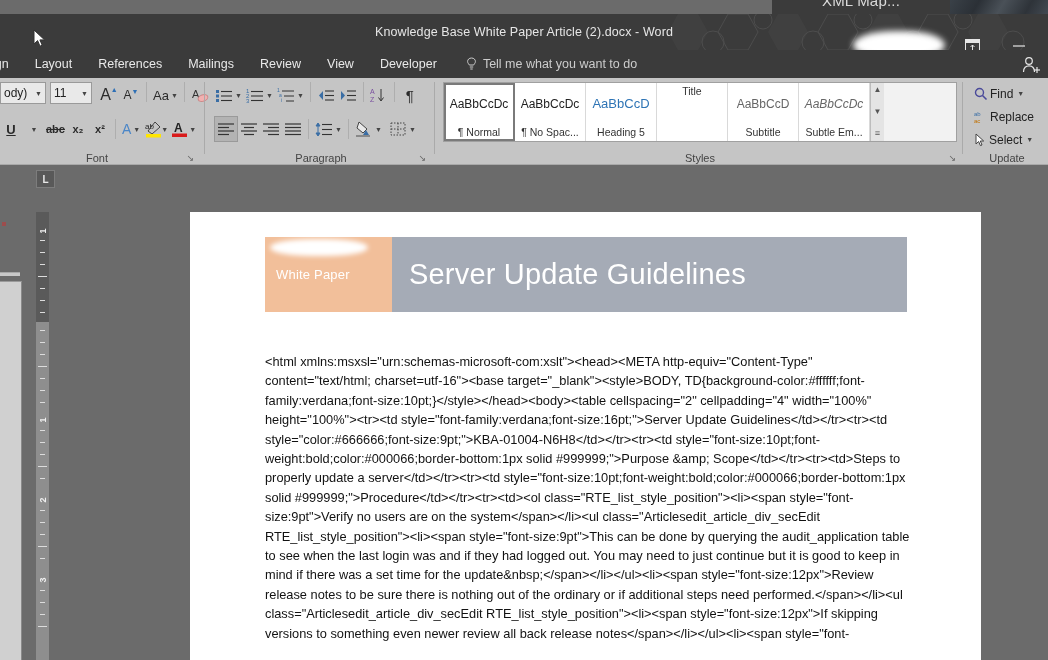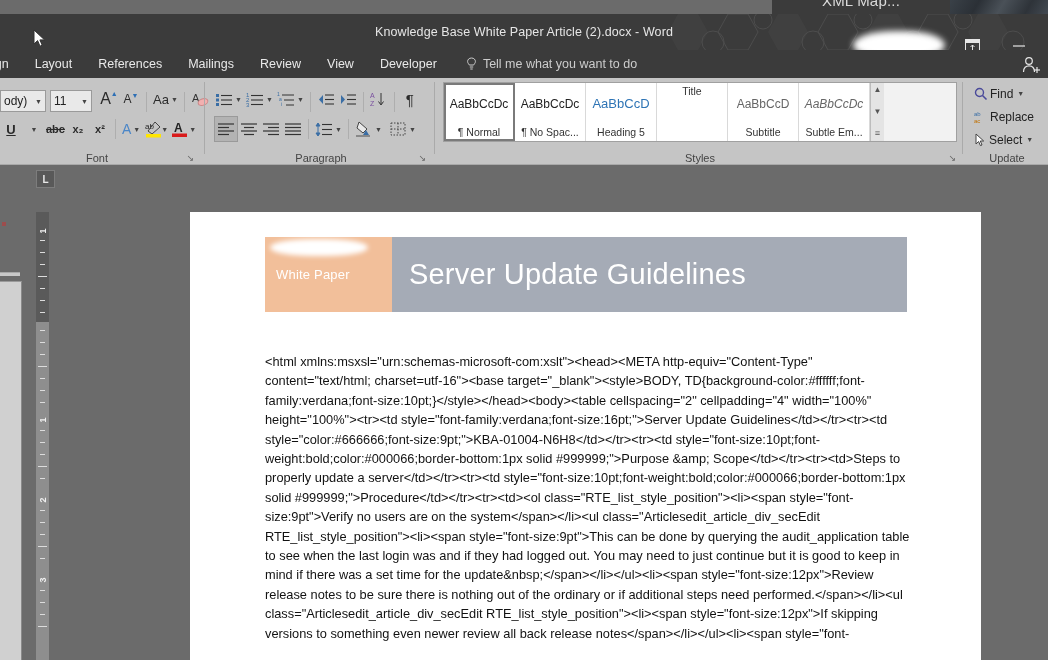--- a/index.html
+++ b/index.html
@@ -96,21 +96,21 @@
     background: #c5c5c5; border-bottom: 1px solid #a9a9a9;
   }
   .rgroup { position: absolute; top: 0; height: 87px; }
   .rgroup-label {
     position: absolute; bottom: 1px; width: 100%; text-align: center;
     font-size: 11px; color: #444; white-space: nowrap;
   }
   .rgroup-sep { position: absolute; top: 4px; width: 1px; height: 72px; background: #aaa; }
   .dialog-launcher { position: absolute; bottom: 2px; font-size: 9px; color: #666; }
 
-  .rowtop { position: absolute; top: 4px; left: 0; display: flex; align-items: flex-end; height: 30px; }
+  .rowtop { position: absolute; top: 4px; left: 0; display: flex; align-items: flex-start; height: 30px; }
   .rowbot { position: absolute; top: 36px; left: 0; display: flex; align-items: center; height: 30px; }
 
   .ctl {
     display: flex; align-items: center; justify-content: center;
     height: 26px; min-width: 22px; padding: 0 2px; color: #2b2b2b;
     font-size: 13px; position: relative;
   }
   .ctl.active { background: #b3b3b3; border: 1px solid #9a9a9a; }
   .caret { font-size: 7px; color: #444; margin-left: 2px; }
   .vsep { width: 1px; height: 20px; background: #aeaeae; margin: 0 4px; }

